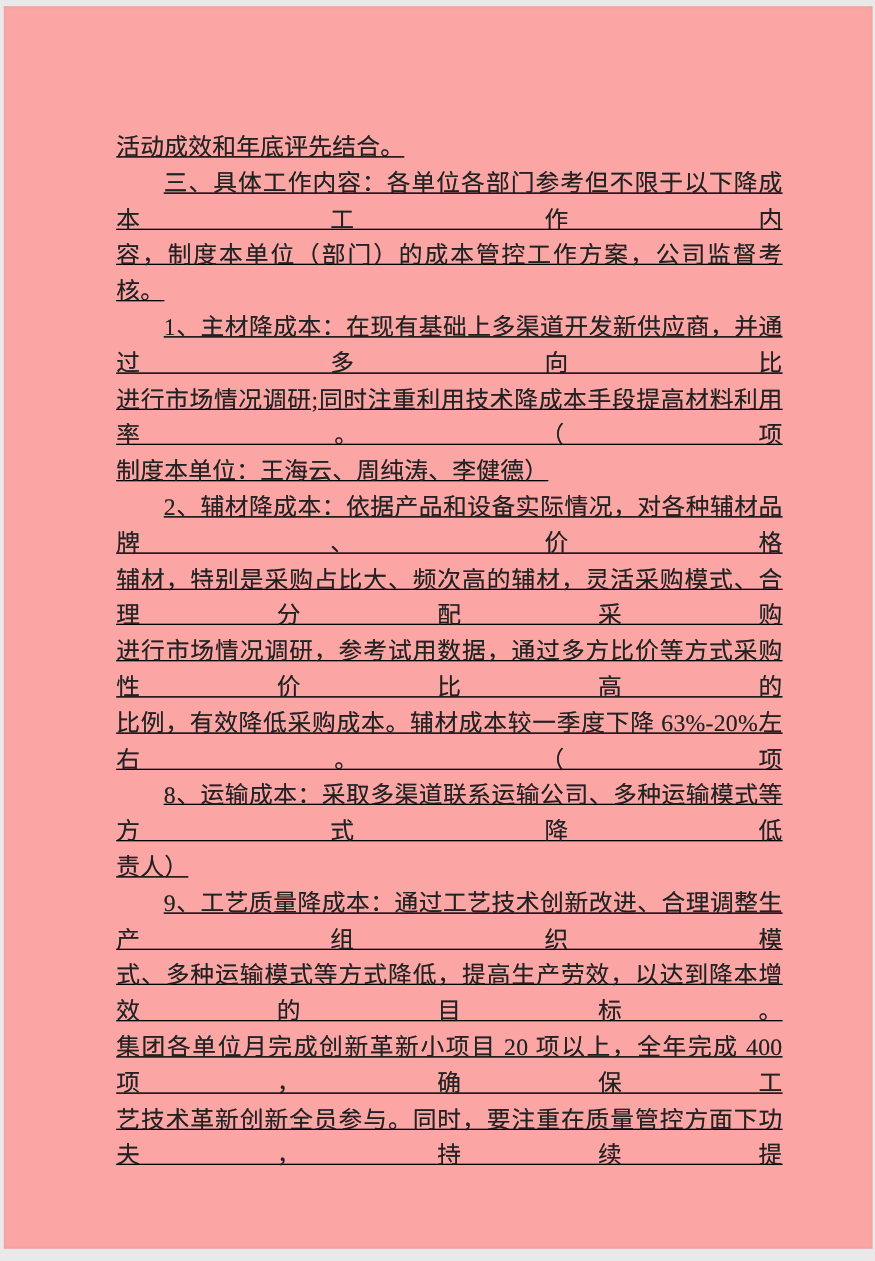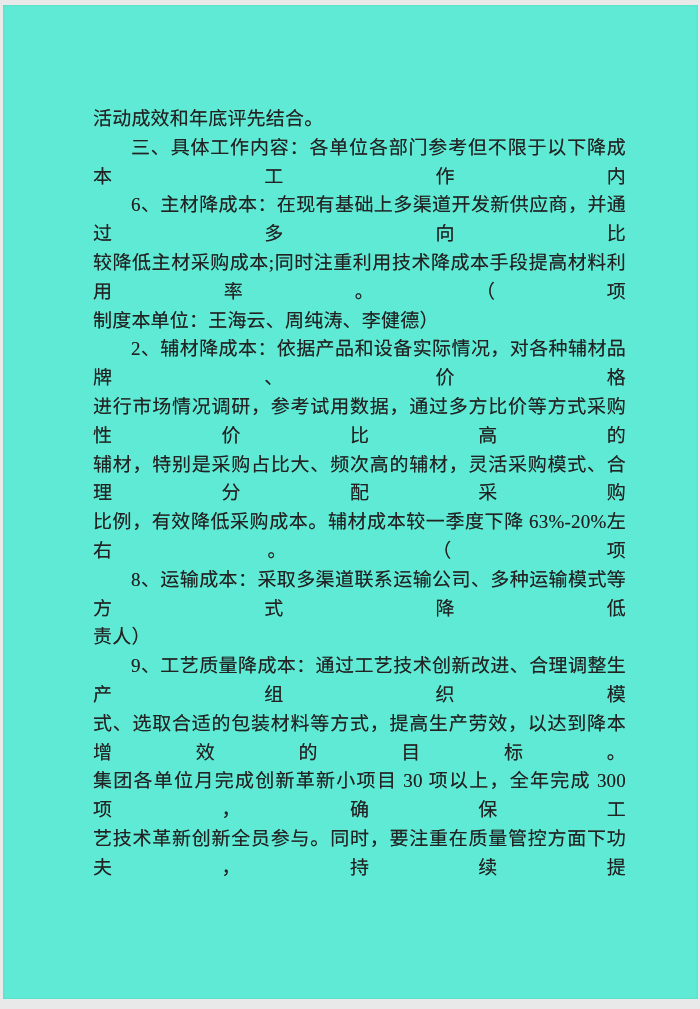--- a/index.html
+++ b/index.html
@@ -10,22 +10,23 @@
     background: #e9e9e9;
     overflow: hidden;
     font-family: "Liberation Serif", "DejaVu Serif", serif;
   }
   .page {
     position: absolute;
     top: 5px;
     left: 3px;
     right: 2px;
     bottom: 10px;
-    background: #5eead4;
+    background: #fca5a5;
     box-shadow: 0 0 3px rgba(0,0,0,0.08) inset;
+    text-decoration: underline;
   }
   .content {
     padding: 100px 72px 0 90px;
   }
   .line {
     margin: 0;
     padding: 0;
     font-size: 19px;
     line-height: 28.8px;
     color: #222222;
@@ -43,28 +44,29 @@
     text-indent: 2em;
   }
 </style>
 </head>
 <body>
 
 <div class="page">
   <div class="content">
     <p class="line para-end">活动成效和年底评先结合。</p>
     <p class="line first">三、具体工作内容：各单位各部门参考但不限于以下降成本工作内</p>
-    <p class="line first">6、主材降成本：在现有基础上多渠道开发新供应商，并通过多向比</p>
-    <p class="line">较降低主材采购成本;同时注重利用技术降成本手段提高材料利用率。（项</p>
+    <p class="line para-end">容，制度本单位（部门）的成本管控工作方案，公司监督考核。</p>
+    <p class="line first">1、主材降成本：在现有基础上多渠道开发新供应商，并通过多向比</p>
+    <p class="line">进行市场情况调研;同时注重利用技术降成本手段提高材料利用率。（项</p>
     <p class="line para-end">制度本单位：王海云、周纯涛、李健德）</p>
     <p class="line first">2、辅材降成本：依据产品和设备实际情况，对各种辅材品牌、价格</p>
+    <p class="line">辅材，特别是采购占比大、频次高的辅材，灵活采购模式、合理分配采购</p>
     <p class="line">进行市场情况调研，参考试用数据，通过多方比价等方式采购性价比高的</p>
-    <p class="line">辅材，特别是采购占比大、频次高的辅材，灵活采购模式、合理分配采购</p>
     <p class="line">比例，有效降低采购成本。辅材成本较一季度下降 63%-20%左右。（项</p>
     <p class="line first">8、运输成本：采取多渠道联系运输公司、多种运输模式等方式降低</p>
     <p class="line para-end">责人）</p>
     <p class="line first">9、工艺质量降成本：通过工艺技术创新改进、合理调整生产组织模</p>
-    <p class="line">式、选取合适的包装材料等方式，提高生产劳效，以达到降本增效的目标。</p>
-    <p class="line">集团各单位月完成创新革新小项目 30 项以上，全年完成 300 项，确保工</p>
+    <p class="line">式、多种运输模式等方式降低，提高生产劳效，以达到降本增效的目标。</p>
+    <p class="line">集团各单位月完成创新革新小项目 20 项以上，全年完成 400 项，确保工</p>
     <p class="line">艺技术革新创新全员参与。同时，要注重在质量管控方面下功夫，持续提</p>
 
   </div>
 </div>
 
 </body></html>

